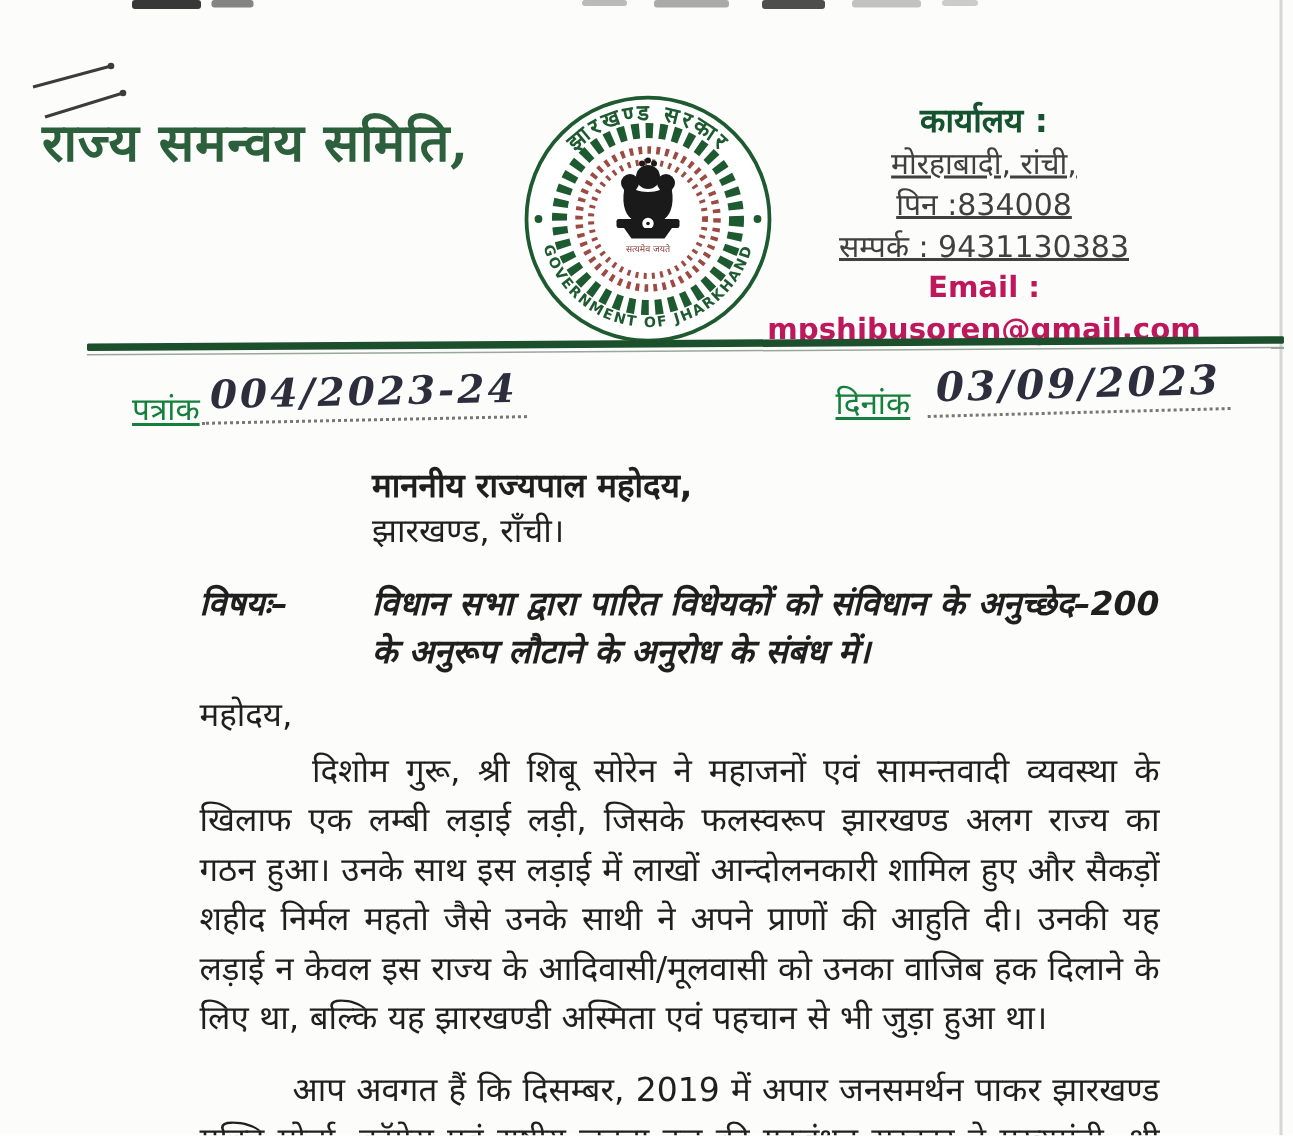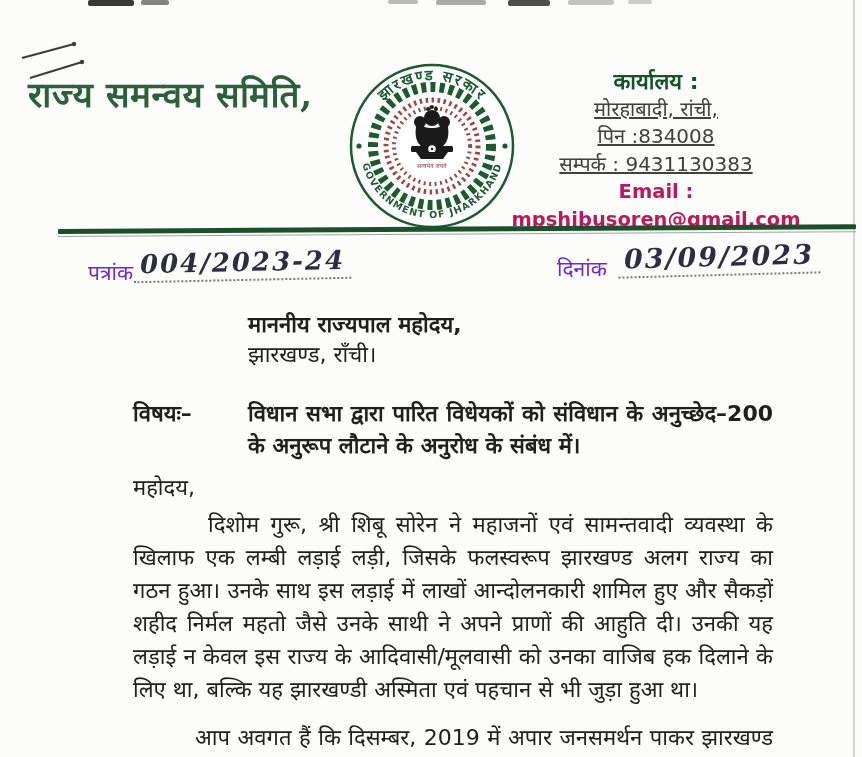--- a/index.html
+++ b/index.html
@@ -23,34 +23,34 @@
   .seal{position:absolute;left:348px;top:62px;}
   .office-block{position:absolute;left:498px;top:68px;width:316px;text-align:center;line-height:27.5px;}
   .office-heading{font-weight:700;font-size:22px;color:#14532d;}
   .office-line{font-size:20px;color:#404040;text-decoration:underline;}
   .office-email{font-size:19.5px;color:#be185d;font-weight:bold;}
   
   .rule{position:absolute;left:58px;top:229px;width:798px;transform:rotate(-0.35deg);transform-origin:left center;}
   .rule-thick{height:5px;background:#1c4f2c;border-radius:1px;}
   .rule-thin{height:1px;background:#9aa79c;margin-top:2px;}
   
-  .ref-label{position:absolute;font-size:21px;color:#6d28d9;}
+  .ref-label{position:absolute;font-size:21px;color:#15803d;text-decoration:underline;}
   .hand{
     position:absolute;font-family:"DejaVu Serif","Liberation Serif",serif;
     font-style:italic;font-weight:600;color:#2d2d3d;letter-spacing:2px;
     border-bottom:2px dotted #777;padding:0 6px 2px 6px;white-space:nowrap;
   }
   .hand-no{left:134px;top:247px;font-size:26px;transform:rotate(-1.2deg);}
   .hand-date{left:618px;top:241px;font-size:27px;transform:rotate(-1.5deg);}
   
   .letter-body{position:absolute;left:133px;top:310px;width:640px;font-size:22px;line-height:33px;}
   .to-line{margin:0;}
   .addressee{margin-left:115px;line-height:30px;}
   .addressee-name{font-weight:700;}
-  .subject-row{display:flex;margin-top:28px;font-weight:700;line-height:32px;}
+  .subject-row{display:flex;margin-top:18px;font-weight:700;line-height:32px;font-style:italic;}
   .subject-label{width:115px;flex:0 0 115px;}
   .subject-text{flex:1;text-align:justify;}
   .salutation{margin-top:9px;}
   .para{margin:0;text-align:justify;}
   .para1{margin-top:4px;text-indent:75px;}
   .para2{margin-top:15px;text-indent:62px;}
 </style>
 </head>
 <body>
 

